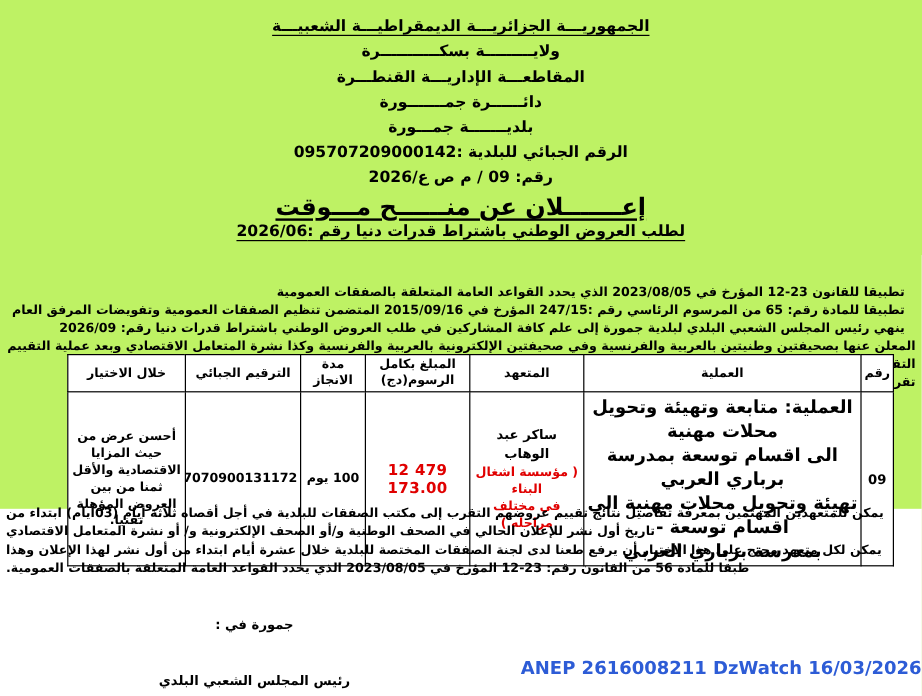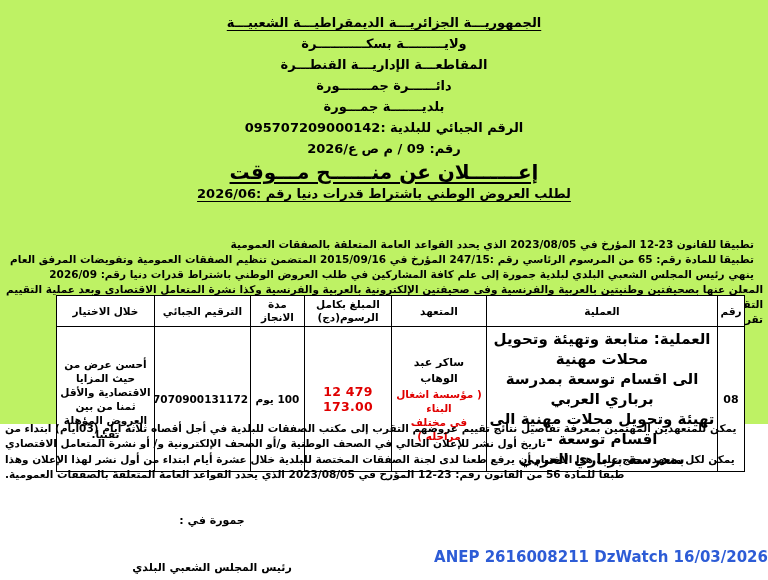--- a/index.html
+++ b/index.html
@@ -95,21 +95,21 @@
         <th>العملية</th>
         <th>المتعهد</th>
         <th>المبلغ بكامل الرسوم(دج)</th>
         <th>مدة الانجاز</th>
         <th>الترقيم الجبائي</th>
         <th>خلال الاختيار</th>
       </tr>
     </thead>
     <tbody>
       <tr>
-        <td class="cell-num">08</td>
+        <td class="cell-num">09</td>
         <td class="cell-operation pre">العملية: متابعة وتهيئة وتحويل محلات مهنية
 الى اقسام توسعة بمدرسة برباري العربي
 تهيئة وتحويل محلات مهنية الى اقسام توسعة -
 بمدرسة برباري العربي</td>
         <td>
           <div class="contractor-name">ساكر عبد الوهاب</div>
           <div class="contractor-note pre red">( مؤسسة اشغال البناء
 في مختلف مراحله )</div>
         </td>
         <td class="cell-amount red ltr">12 479 173.00</td>

